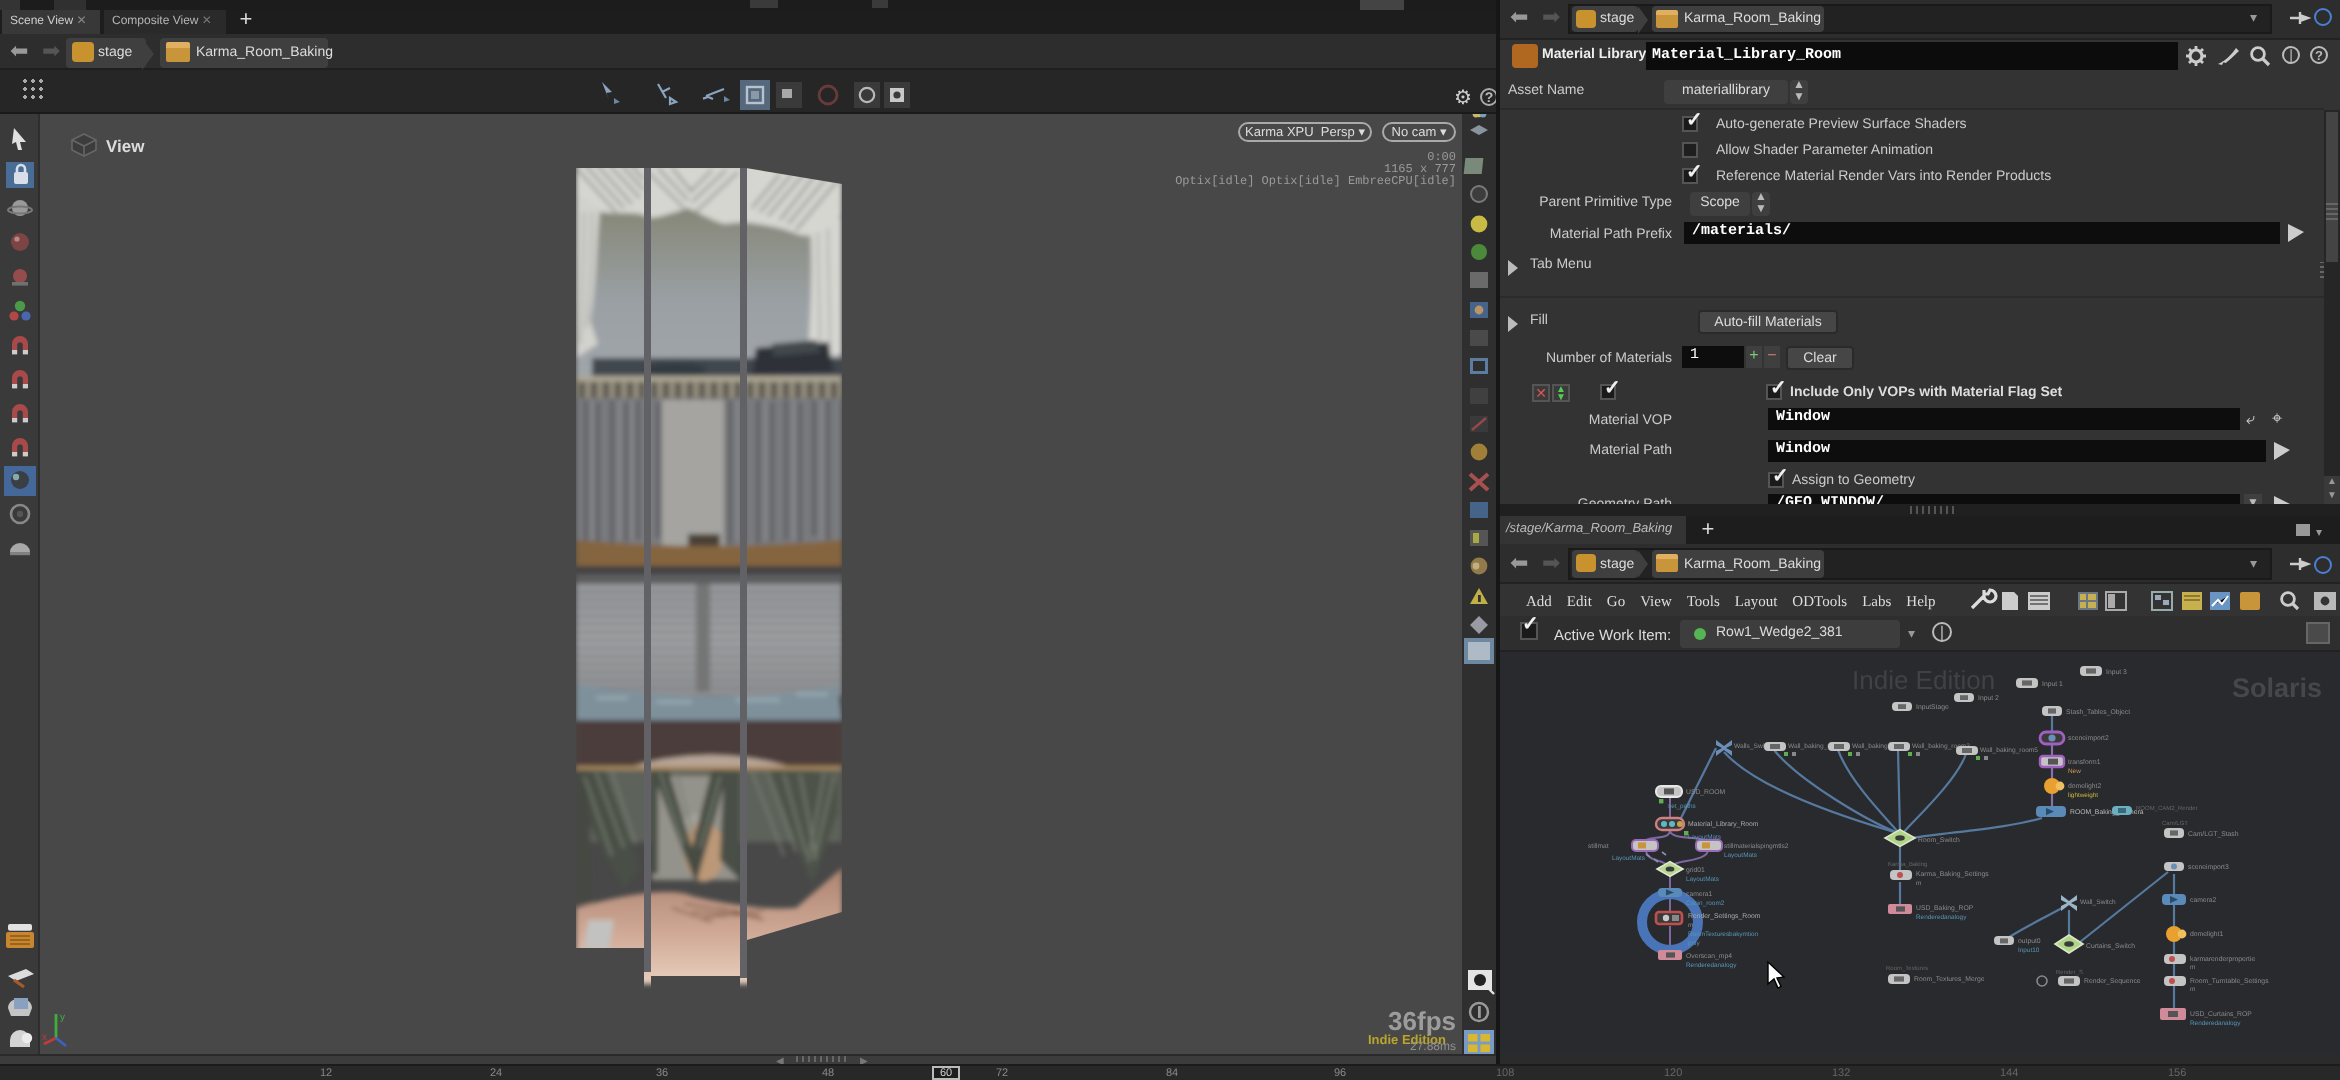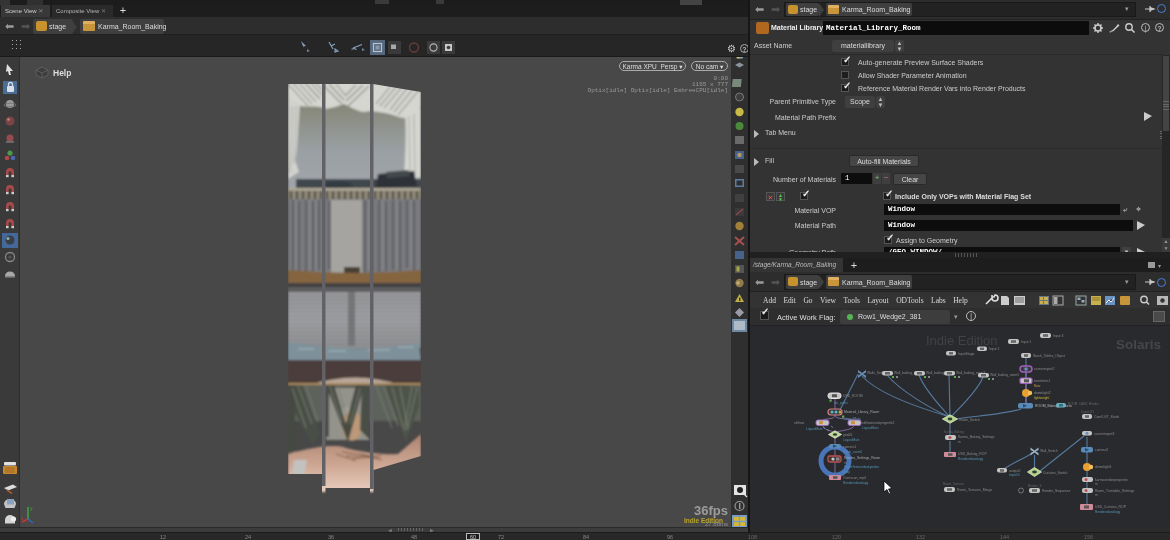--- a/index.html
+++ b/index.html
@@ -63,21 +63,21 @@
   <div class="abs" style="left:0;top:57px;width:748px;height:470px;background:#484848;"></div>
 
   <div class="abs" style="left:0;top:57px;width:20px;height:470px;background:#3a3a3a;border-right:1px solid #2e2e2e;"></div>
 
   <div class="abs" style="left:731px;top:57px;width:17px;height:470px;background:#2f2f2f;"></div>
 
   <svg class="abs" style="left:35px;top:66px;" width="14" height="13">
       <path d="M7,1 L13,4 L13,9 L7,12 L1,9 L1,4 Z" fill="#3c3c3c" stroke="#666" stroke-width="0.8"></path>
       <path d="M1,4 L7,7 L13,4 M7,7 L7,12" stroke="#666" stroke-width="0.8" fill="none"></path>
     </svg>
-  <div class="abs" style="left:53px;top:68px;color:#dcdcdc;font-size:8.5px;font-weight:bold;">Help</div>
+  <div class="abs" style="left:53px;top:68px;color:#dcdcdc;font-size:8.5px;font-weight:bold;">View</div>
 
   <div class="abs" style="left:619px;top:61px;width:67px;height:10px;border:1px solid #aaa;border-radius:5px;color:#ddd;font-size:6.5px;line-height:9px;text-align:center;">Karma XPU&nbsp; Persp ▾</div>
   <div class="abs" style="left:691px;top:61px;width:37px;height:10px;border:1px solid #aaa;border-radius:5px;color:#ddd;font-size:6.5px;line-height:9px;text-align:center;">No cam ▾</div>
 
   <div class="abs mono" style="left:500px;top:76px;width:228px;text-align:right;color:#9a9a9a;font-size:6px;line-height:6.2px;">0:00<br>1165 x 777<br>Optix[idle] Optix[idle] EmbreeCPU[idle]</div>
 
   <div class="abs" style="left:640px;top:503px;width:88px;text-align:right;color:#9c9c9c;font-size:13px;font-weight:bold;">36fps</div>
   <div class="abs" style="left:684px;top:517px;color:#b9a42c;font-size:6.5px;font-weight:bold;">Indie Edition</div>
   <div class="abs" style="left:660px;top:521px;width:68px;text-align:right;color:#909090;font-size:6px;">27.88ms</div>
 
@@ -250,20 +250,21 @@
   <div class="abs" style="left:858px;top:72px;color:#ccc;font-size:7px;">Allow Shader Parameter Animation</div>
   <div class="abs" style="left:841px;top:84px;width:8px;height:8px;background:#1a1a1a;border:1px solid #555;"></div>
   <div class="abs" style="left:843px;top:80px;color:#f0f0f0;font-size:10px;font-weight:bold;">✓</div>
   <div class="abs" style="left:858px;top:85px;color:#ccc;font-size:7px;">Reference Material Render Vars into Render Products</div>
 
   <div class="abs" style="left:700px;top:98px;width:136px;text-align:right;color:#ccc;font-size:7px;">Parent Primitive Type</div>
   <div class="abs" style="left:845px;top:96px;width:30px;height:12px;background:#3f3f3f;border-radius:2px;color:#ddd;font-size:7px;line-height:12px;text-align:center;">Scope</div>
   <div class="abs" style="left:876px;top:96px;width:9px;height:12px;background:#3f3f3f;border-radius:2px;color:#bbb;font-size:6px;line-height:6px;text-align:center;">▲<br>▼</div>
 
   <div class="abs" style="left:700px;top:114px;width:136px;text-align:right;color:#ccc;font-size:7px;">Material Path Prefix</div>
+  <div class="abs mono" style="left:842px;top:111px;width:298px;height:11px;background:#0d0d0d;color:#fff;font-size:7.5px;line-height:11px;padding-left:4px;font-weight:bold;">/materials/</div>
   <div class="abs" style="left:1144px;top:112px;width:0;height:0;border-left:8px solid #ccc;border-top:4px solid transparent;border-bottom:5px solid transparent;"></div>
 
   <div class="abs" style="left:754px;top:130px;width:0;height:0;border-left:5px solid #bbb;border-top:4px solid transparent;border-bottom:4px solid transparent;"></div>
   <div class="abs" style="left:765px;top:129px;color:#ccc;font-size:7px;">Tab Menu</div>
   <div class="abs" style="left:1160px;top:131px;width:8px;height:8px;background:repeating-linear-gradient(0deg,#666 0,#666 1px,transparent 1px,transparent 2.5px);"></div>
 
   <div class="abs" style="left:750px;top:148px;width:412px;height:1px;background:#2b2b2b;"></div>
 
   <div class="abs" style="left:754px;top:158px;width:0;height:0;border-left:5px solid #bbb;border-top:4px solid transparent;border-bottom:4px solid transparent;"></div>
   <div class="abs" style="left:765px;top:157px;color:#ccc;font-size:7px;">Fill</div>
@@ -355,21 +356,21 @@
     <rect x="137" y="2" width="10" height="9" fill="#c8953a" rx="1"></rect>
     <circle cx="161" cy="5.5" r="3.2" fill="none" stroke="#ccc" stroke-width="1.4"></circle>
       <path d="M163.5,8 l2.5,2.5" stroke="#ccc" stroke-width="1.6"></path>
     <rect x="174" y="2" width="11" height="9" fill="#b8b8b8"></rect>
       <circle cx="179.5" cy="6.5" r="2.2" fill="#333"></circle>
   </svg>
 
   <div class="abs" style="left:750px;top:308px;width:420px;height:18px;background:#2e2e2e;border-bottom:1px solid #222;"></div>
   <div class="abs" style="left:760px;top:311px;width:9px;height:9px;background:#1a1a1a;border:1px solid #555;"></div>
   <div class="abs" style="left:761px;top:306px;color:#f0f0f0;font-size:10px;font-weight:bold;">✓</div>
-  <div class="abs" style="left:777px;top:313px;color:#ddd;font-size:7.5px;">Active Work Flag:</div>
+  <div class="abs" style="left:777px;top:313px;color:#ddd;font-size:7.5px;">Active Work Item:</div>
   <div class="abs" style="left:840px;top:310px;width:110px;height:14px;background:#3d3d3d;border-radius:2px;"></div>
   <div class="abs" style="left:847px;top:314px;width:6px;height:6px;background:#55b555;border-radius:50%;"></div>
   <div class="abs" style="left:858px;top:313px;color:#ddd;font-size:7px;">Row1_Wedge2_381</div>
   <div class="abs" style="left:954px;top:313px;color:#999;font-size:7px;">▾</div>
   <div class="abs" style="left:966px;top:311px;width:10px;height:10px;border:1px solid #bbb;border-radius:50%;color:#bbb;font-size:8px;line-height:10px;text-align:center;">❘</div>
   <div class="abs" style="left:1153px;top:311px;width:12px;height:11px;background:#4a4a4a;border:1px solid #666;"></div>
 
   <div class="abs" style="left:750px;top:326px;width:420px;height:202px;background:#292a2d;"></div>
   <svg id="netsvg" class="abs" style="left:750px;top:326px;" width="420" height="202" viewBox="0 0 420 202" font-family="Liberation Sans, sans-serif">
 

